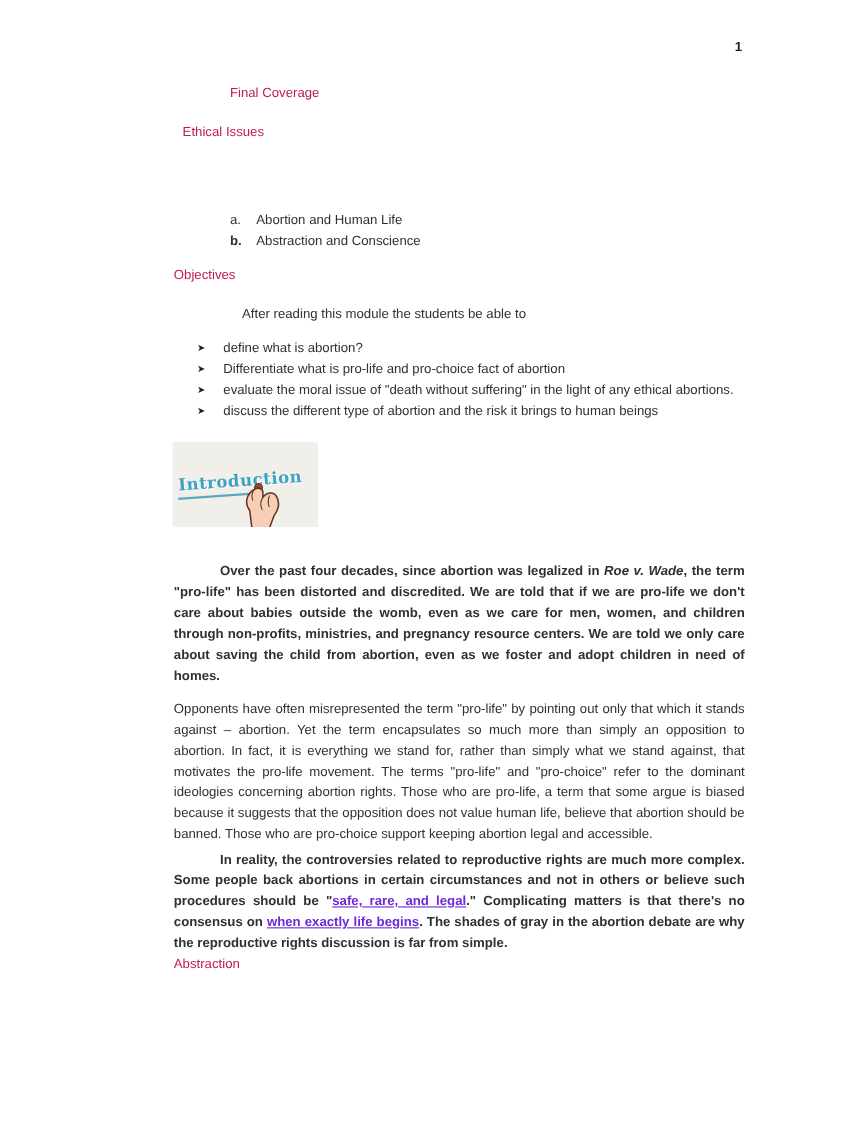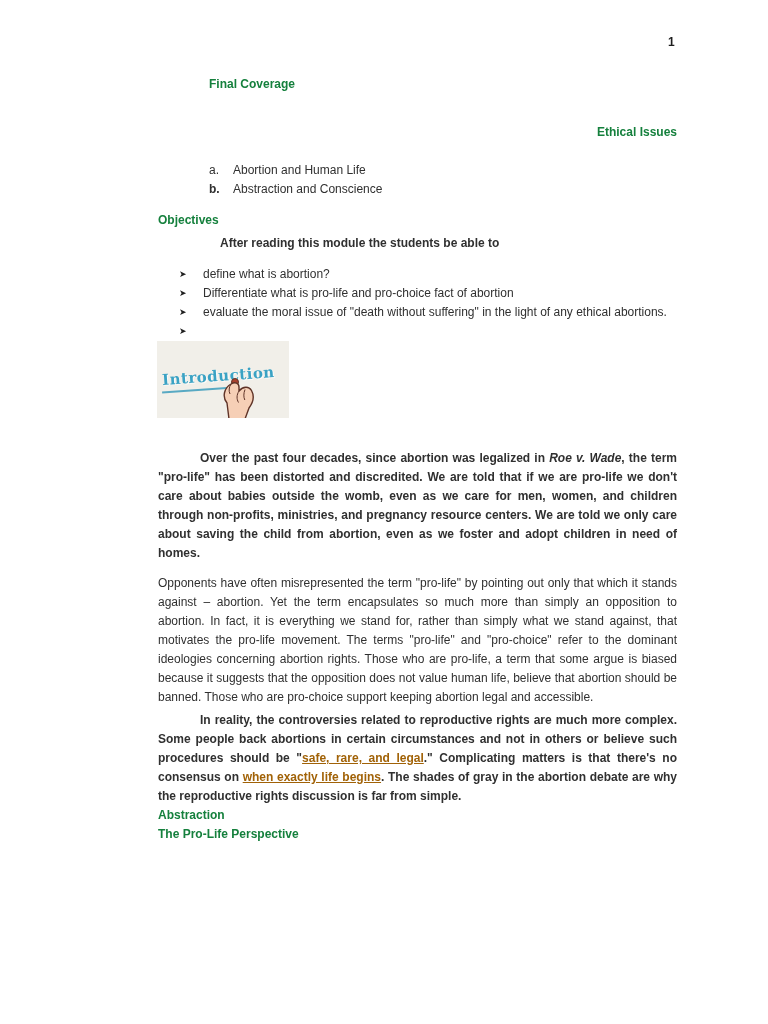--- a/index.html
+++ b/index.html
@@ -25,44 +25,43 @@
     font-weight: bold;
     color: #1e1e1e;
   }
   .content {
     position: absolute;
     left: 158px;
     top: 0;
     width: 519px;
   }
   .h-bold {
-    font-weight: bold;
-    color: #15803d;
+    font-weight: normal;
+    color: #be185d;
   }
   .h-final {
     margin-top: 75px;
     padding-left: 51px;
   }
   .h-title {
-    margin-top: 29px;
-    text-align: right;
+    margin-top: 17px;
+    text-align: left;
     padding-left: 8px;
   }
-  .topics { margin-top: 19px; }
+  .topics { margin-top: 61px; }
   .topic { padding-left: 51px; }
   .topic .marker {
     display: inline-block;
     width: 24px;
   }
   .topic .marker.bold { font-weight: bold; }
   .h-objectives { margin-top: 12px; }
   .obj-intro {
-    margin-top: 4px;
+    margin-top: 16px;
     padding-left: 62px;
-    font-weight: bold;
   }
   .bullets {
     list-style: none;
     margin: 12px 0 0 0;
     padding: 0;
   }
   .bullets li {
     position: relative;
     padding-left: 45px;
     text-align: justify;
@@ -112,21 +111,21 @@
   }
   .para {
     margin: 0;
     text-align: justify;
   }
   .para.p1 { margin-top: 31px; }
   .para.p2 { margin-top: 11px; }
   .para.p3 { margin-top: 4px; }
   .para.indent { text-indent: 42px; font-weight: bold; }
   .doclink {
-    color: #a16207;
+    color: #6d28d9;
     text-decoration: underline;
     cursor: pointer;
   }
 </style>
 </head>
 <body>
 
 <div class="page">
 
   <div class="page-number">1</div>
@@ -143,21 +142,21 @@
     </div>
 
     <div class="h-bold h-objectives">Objectives</div>
 
     <div class="obj-intro">After reading this module the students be able to</div>
 
     <ul class="bullets">
       <li><span class="arrow">➤</span><span>define what is abortion?</span></li>
       <li><span class="arrow">➤</span><span>Differentiate what is  pro-life and pro-choice fact of abortion</span></li>
       <li><span class="arrow">➤</span><span>evaluate the moral issue of "death without suffering" in the light of any ethical abortions.</span></li>
-      <li><span class="arrow">➤</span></li>
+      <li><span class="arrow">➤</span><span>discuss the different type of abortion and the risk it brings to human beings</span></li>
     </ul>
 
     <div class="intro-image">
       <div class="intro-underline"></div>
       <span class="intro-word">Introduction</span>
       <svg class="hand-svg" width="55" height="50" viewBox="0 0 55 50">
         <circle cx="26" cy="13" r="3.5" fill="#a8402e" stroke="#5f3327" stroke-width="1"></circle>
         <path d="M20 50 L18 34 C13 28 15 19 22 15 C26 12.5 30 14 30 18 L30 22 C34 17 40 17 42.5 21.5 C45.5 27 44.5 33 40 39 L36 50 Z" fill="#f6cfb6" stroke="#5f3327" stroke-width="1.4" stroke-linejoin="round"></path>
         <path d="M30 22 C27.5 26 27.5 30 29.5 33.5" fill="none" stroke="#5f3327" stroke-width="1"></path>
         <path d="M36 20.5 C34.5 24.5 34.5 28 35.8 31" fill="none" stroke="#5f3327" stroke-width="1"></path>
@@ -165,16 +164,15 @@
       </svg>
     </div>
 
     <p class="para p1 indent"><span>Over the past four decades, since abortion was legalized in </span><i>Roe v. Wade</i><span>, the term "pro-life" has been distorted and discredited.  We are told that if we are pro-life we don't care about babies outside the womb, even as we care for men, women, and children through non-profits, ministries, and pregnancy resource centers. We are told we only care about saving the child from abortion, even as we foster and adopt children in need of homes.</span></p>
 
     <p class="para p2"><span>Opponents have often misrepresented the term "pro-life" by pointing out only that which it stands against – abortion. Yet the term encapsulates so much more than simply an opposition to abortion.  In fact, it is everything we stand for, rather than simply what we stand against, that motivates the pro-life movement. The terms "pro-life" and "pro-choice" refer to the dominant ideologies concerning abortion rights. Those who are pro-life, a term that some argue is biased because it suggests that the opposition does not value human life, believe that abortion should be banned. Those who are pro-choice support keeping abortion legal and accessible.</span></p>
 
     <p class="para p3 indent"><span>In reality, the controversies related to reproductive rights are much more complex. Some people back abortions in certain circumstances and not in others or believe such procedures should be "</span><a class="doclink">safe, rare, and legal</a><span>." Complicating matters is that there's no consensus on </span><a class="doclink">when exactly life begins</a><span>. The shades of gray in the abortion debate are why the reproductive rights discussion is far from simple.</span></p>
 
     <div class="h-bold">Abstraction</div>
-    <div class="h-bold">The Pro-Life Perspective</div>
 
   </div>
 </div>
 
 </body></html>

